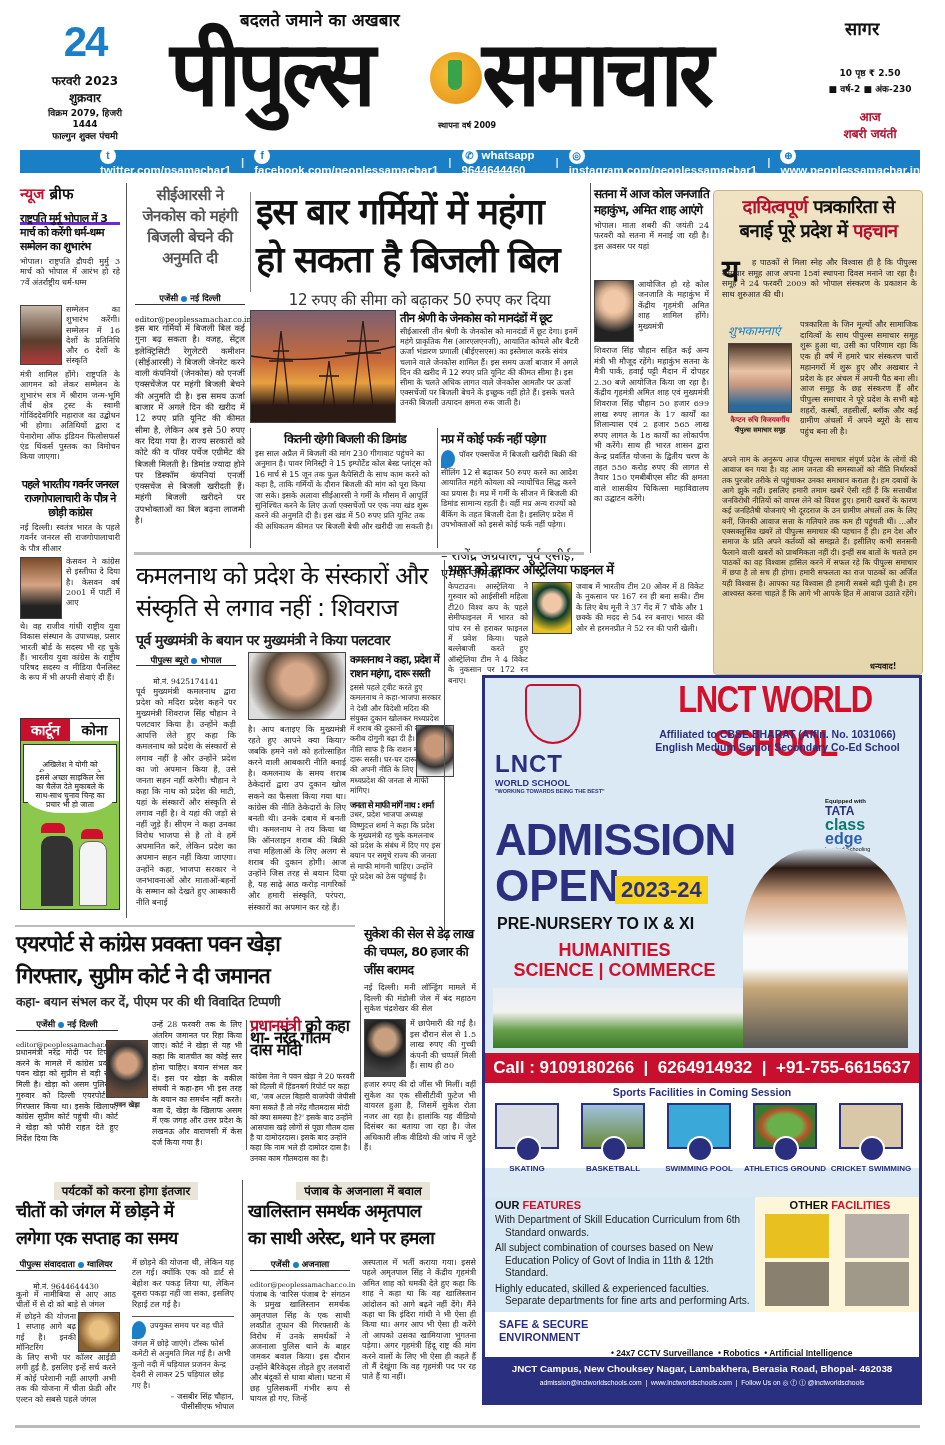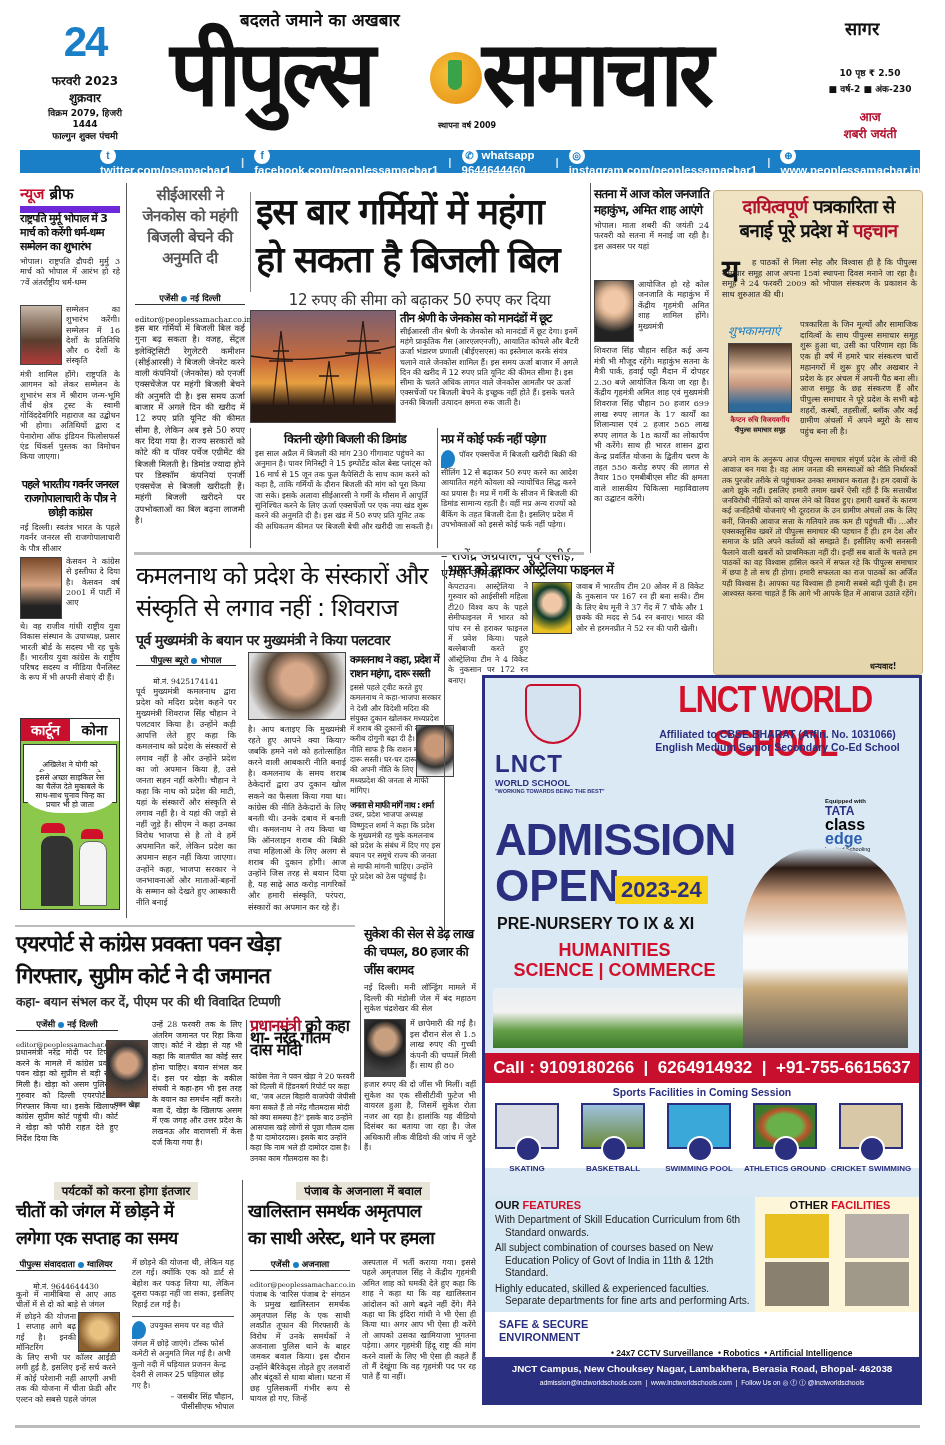--- a/index.html
+++ b/index.html
@@ -64,21 +64,21 @@
     <span class="sep">|</span>
   <span><span class="ic">f</span><span>facebook.com/peoplessamachar1</span></span>
     <span class="sep">|</span>
   <span><span class="ic">✆</span><span>whatsapp 9644644460</span></span>
     <span class="sep">|</span>
   <span><span class="ic">◎</span><span>instagram.com/peoplessamachar1</span></span>
     <span class="sep">|</span>
   <span><span class="ic">⊕</span><span>www.peoplessamachar.in</span></span>
 </div>
 
-<div class="abs" style="left:20px;top:183px;width:100px;border-bottom:7px solid #6d28d9;padding-bottom:3px;font-size:15px;font-weight:bold">
+<div class="abs" style="left:20px;top:183px;width:100px;border-bottom:3px solid #6d28d9;padding-bottom:19px;font-size:15px;font-weight:bold">
   <span style="color:#c8102e">न्यूज</span> <span>ब्रीफ</span>
 </div>
 <div class="abs" style="left:20px;top:212px;width:100px">
   <div class="hd" style="font-size:11px;line-height:14px;margin-bottom:3px">राष्ट्रपति मुर्मू भोपाल में 3 मार्च को करेंगी धर्म-धम्म सम्मेलन का शुभारंभ</div>
   <div class="body-text" style="font-size:8px;line-height:10.3px">भोपाल। राष्ट्रपति द्रौपदी मुर्मु 3 मार्च को भोपाल में आरंभ हो रहे 7वें अंतर्राष्ट्रीय धर्म-धम्म</div>
 </div>
 <div class="photo" style="left:20px;top:305px;width:42px;height:60px;background:linear-gradient(180deg,#c8b8a8,#5a3e2e 60%,#b23a3a)"></div>
 <div class="abs body-text" style="left:66px;top:305px;width:54px;font-size:8px;line-height:10.3px">सम्मेलन का शुभारंभ करेंगी। सम्मेलन में 16 देशों के प्रतिनिधि और 6 देशों के संस्कृति</div>
 <div class="abs body-text" style="left:20px;top:370px;width:100px;font-size:8px;line-height:10.3px">मंत्री शामिल होंगे। राष्ट्रपति के आगमन को लेकर सम्मेलन के शुभारंभ सत्र में श्रीराम जन्म-भूमि तीर्थ क्षेत्र ट्रस्ट के स्वामी गोविंददेवगिरि महाराज का उद्बोधन भी होगा। अतिथियों द्वारा द पेनारोमा ऑफ इंडियन फिलोसफर्स एंड थिंकर्स पुस्तक का विमोचन किया जाएगा।</div>
 
@@ -213,21 +213,21 @@
   <div class="abs" style="left:12px;top:237px;font-size:16px;font-weight:bold;color:#111;font-family:'Liberation Sans',sans-serif">PRE-NURSERY TO IX &amp; XI</div>
   <div class="abs ad-red" style="left:12px;top:262px;width:235px;text-align:center;font-size:18px;font-weight:bold;line-height:20px;font-family:'Liberation Sans',sans-serif">
     <div>HUMANITIES</div>
     <div>SCIENCE | COMMERCE</div>
   </div>
   <div class="abs" style="left:8px;top:310px;width:255px;height:60px;background:linear-gradient(180deg,#e8eef3,#f2f2f2 40%,#68a04a 70%,#3a7a2a)"></div>
 
   <div class="abs" style="left:340px;top:120px;width:90px;font-family:'Liberation Sans',sans-serif">
     <div style="font-size:6px;font-weight:bold">Equipped with</div>
     <div class="ad-navy" style="font-size:12px;font-weight:bold">TATA</div>
-    <div style="font-size:16px;font-weight:bold;line-height:14px;color:#000000">class</div>
+    <div style="font-size:16px;font-weight:bold;line-height:14px;color:#0f766e">class</div>
     <div style="font-size:16px;font-weight:bold;line-height:14px;color:#2b5fb0">edge</div>
     <div style="font-size:5.5px">Inspired Schooling</div>
   </div>
   <div class="abs" style="left:258px;top:170px;width:165px;height:200px;background:linear-gradient(180deg,#dbe9f5 0%,#2a1a14 10%,#d6a886 25%,#fafafa 45%,#fafafa 60%,#c8a878 70%,#555 100%);border-radius:45% 45% 0 0"></div>
 
   <div class="abs" style="left:0;top:375px;width:434px;height:30px;background:#c8102e;color:#fff;font-size:17px;font-weight:bold;text-align:center;line-height:30px;font-family:'Liberation Sans',sans-serif;white-space:pre">Call : 9109180266  |  6264914932  |  +91-755-6615637</div>
 
   <div class="abs" style="left:0;top:405px;width:434px;height:85px;background:#fff"></div>
   <div class="abs ad-navy" style="left:0;top:408px;width:434px;text-align:center;font-size:10.5px;font-weight:bold;font-family:'Liberation Sans',sans-serif">Sports Facilities in Coming Session</div>
   <div class="sp-photo" style="left:10px;top:425px;background:#d8dde5"></div>

